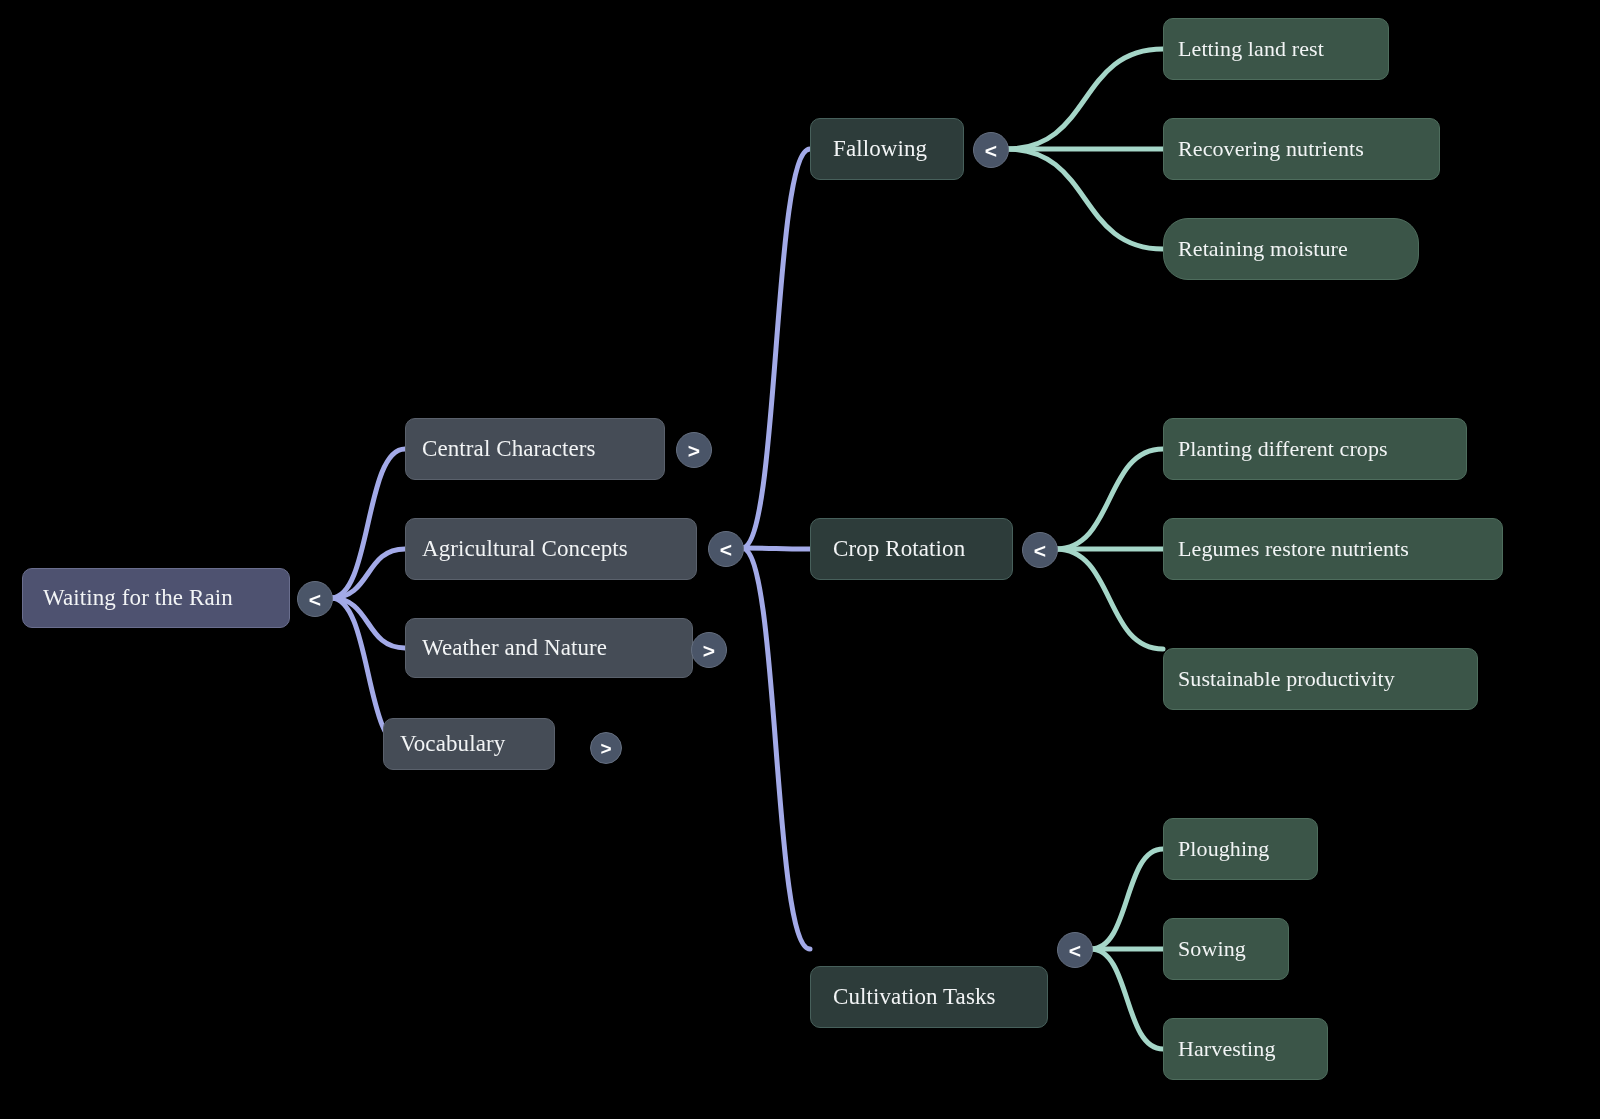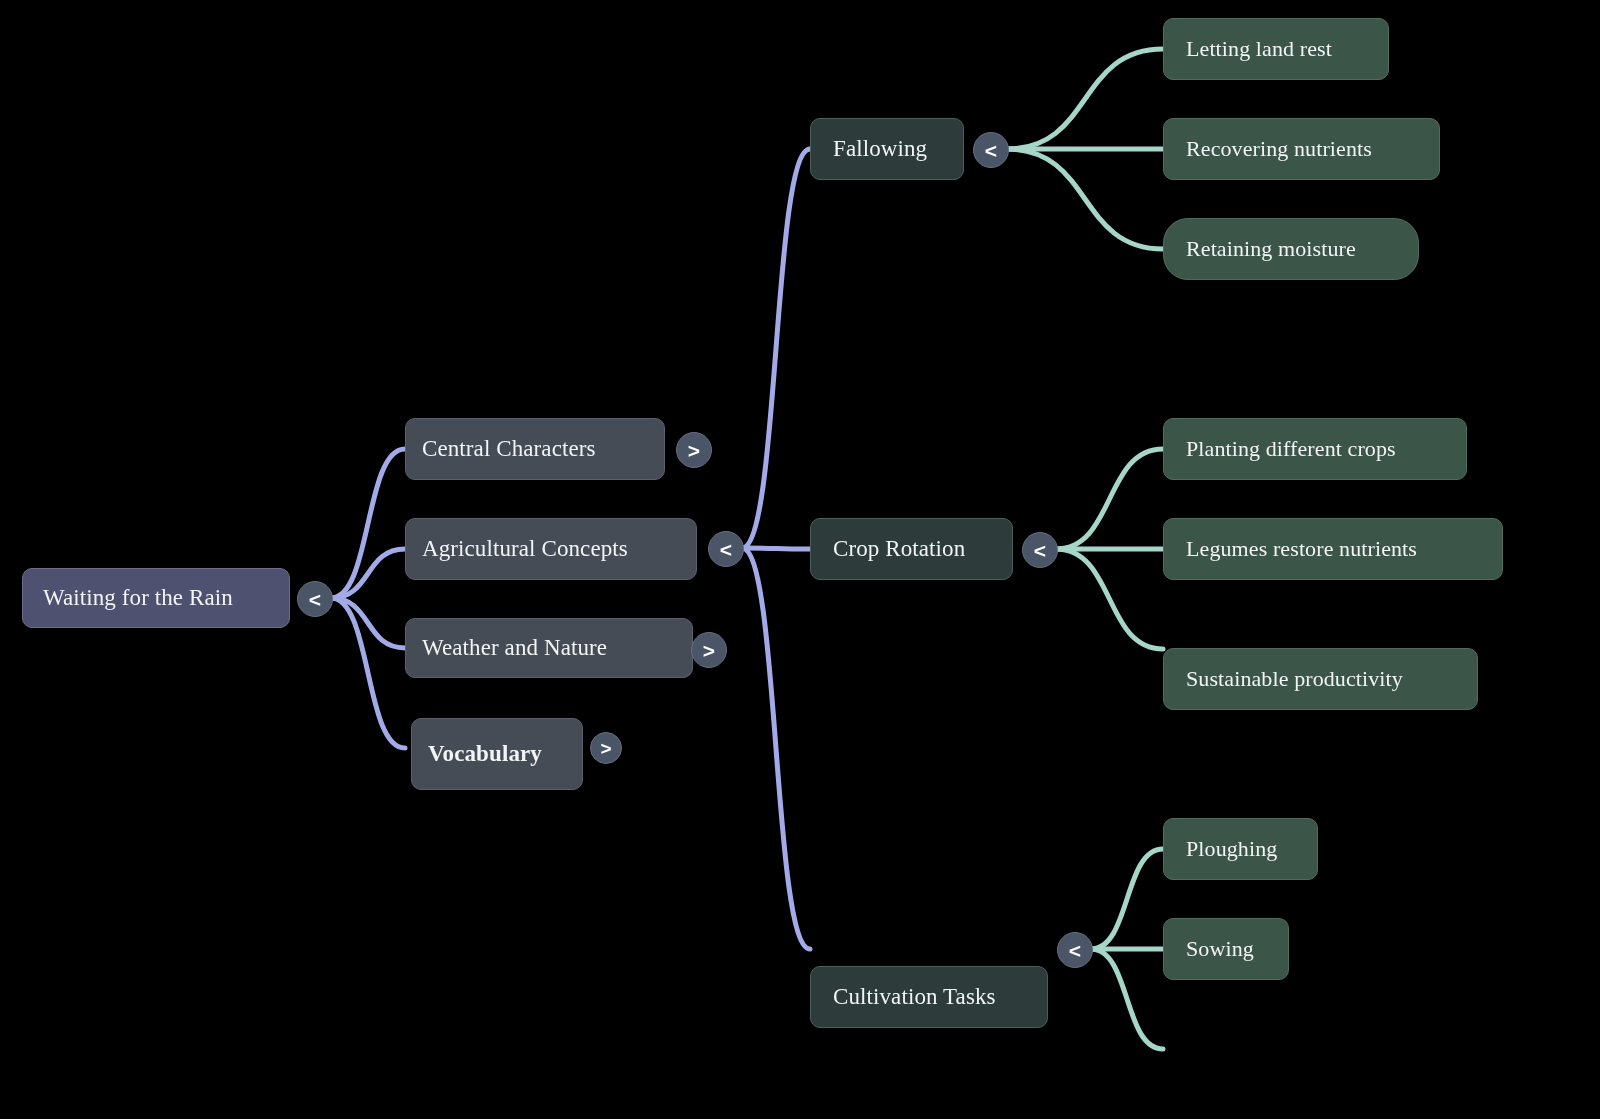--- a/index.html
+++ b/index.html
@@ -58,21 +58,21 @@
   .node-l2 {
     background: #2d3c3a;
     border: 1px solid #47605b;
     font-size: 23px;
     padding-left: 22px;
   }
   .node-l3 {
     background: #3b5548;
     border: 1px solid #4e6d5d;
     font-size: 22px;
-    padding-left: 22px;
+    padding-left: 14px;
   }
   .toggle {
     position: absolute;
     width: 34px;
     height: 34px;
     border-radius: 50%;
     background: #4a5568;
     border: 1px solid #656f80;
     color: #ffffff;
     display: flex;
@@ -151,25 +151,28 @@
     <div class="node node-l2" style="left: 810px; top: 918px; width: 238px; height: 62px; margin-top: 48px;">
       <span class="label">Cultivation Tasks</span>
     </div>
     <div class="toggle" style="left: 1057px; top: 932px;">&lt;</div>
     <div class="node node-l3" style="left: 1163px; top: 818px; width: 155px; height: 62px;">
       <span class="label">Ploughing</span>
     </div>
     <div class="node node-l3" style="left: 1163px; top: 918px; width: 126px; height: 62px;">
       <span class="label">Sowing</span>
     </div>
+    <div class="node node-l3" style="left: 1163px; top: 1018px; width: 165px; height: 62px;">
+      <span class="label">Harvesting</span>
+    </div>
     <div class="node node-l1" style="left: 405px; top: 618px; width: 288px; height: 60px;">
       <span class="label">Weather and Nature</span>
     </div>
     <div class="toggle" style="left: 691px; top: 632px;">&gt;</div>
-    <div class="node node-l1" style="left: 411px; top: 718px; width: 172px; height: 72px; font-weight: bold;">
+    <div class="node node-l1" style="left: 383px; top: 718px; width: 172px; height: 52px;">
       <span class="label">Vocabulary</span>
     </div>
     <div class="toggle small" style="left: 590px; top: 732px;">&gt;</div>
     <div class="node node-root" style="left: 22px; top: 568px; width: 268px; height: 60px;">
       <span class="label">Waiting for the Rain</span>
     </div>
     <div class="toggle" style="left: 297px; top: 581px;">&lt;</div>
   </div>
 
 </body></html>

